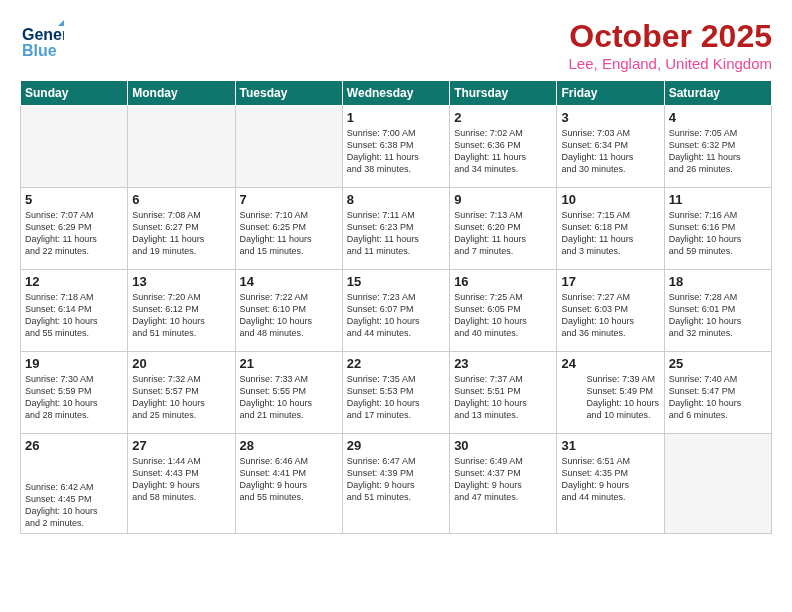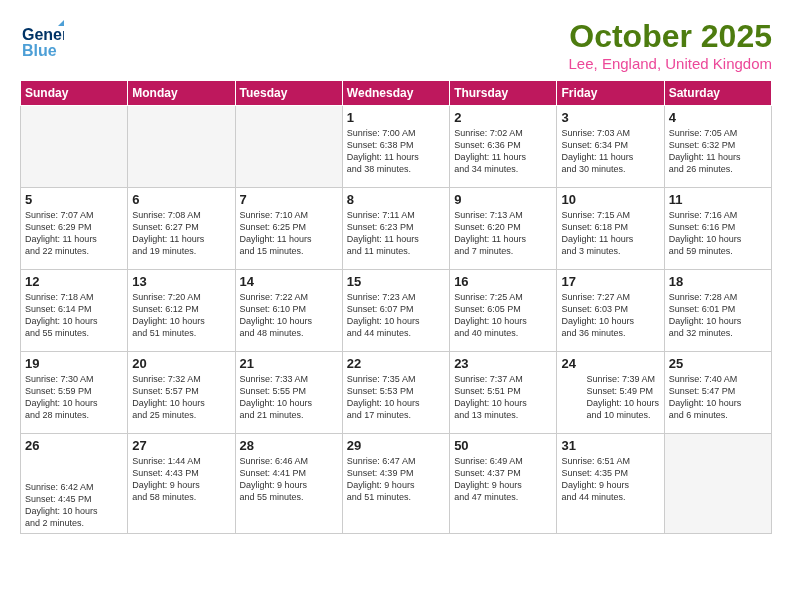--- a/index.html
+++ b/index.html
@@ -21,33 +21,33 @@
       justify-content: space-between;
       align-items: flex-start;
       margin-bottom: 8px;
     }
     .title-block {
       text-align: right;
     }
     .month-title {
       font-size: 32px;
       font-weight: bold;
-      color: #4d7c0f;
+      color: #b91c1c;
     }
     .location {
       font-size: 15px;
       color: #ec4899;
     }
     .calendar {
       width: 100%;
       border-collapse: collapse;
       table-layout: fixed;
     }
     .calendar th {
-      background: #be185d;
+      background: #0f766e;
       color: #fff;
       font-size: 12px;
       font-weight: bold;
       padding: 5px 4px;
       text-align: left;
       border: 1px solid #fff;
     }
     .calendar td {
       border: 1px solid #ccc;
       vertical-align: top;
@@ -319,21 +319,21 @@
 and 55 minutes.</div>
           </td>
           <td>
             <span class="day-num">29</span>
             <div class="day-info" style="white-space: pre-line;">Sunrise: 6:47 AM
 Sunset: 4:39 PM
 Daylight: 9 hours
 and 51 minutes.</div>
           </td>
           <td>
-            <span class="day-num">50</span>
+            <span class="day-num">30</span>
             <div class="day-info" style="white-space: pre-line;">Sunrise: 6:49 AM
 Sunset: 4:37 PM
 Daylight: 9 hours
 and 47 minutes.</div>
           </td>
           <td>
             <span class="day-num">31</span>
             <div class="day-info" style="white-space: pre-line;">Sunrise: 6:51 AM
 Sunset: 4:35 PM
 Daylight: 9 hours

